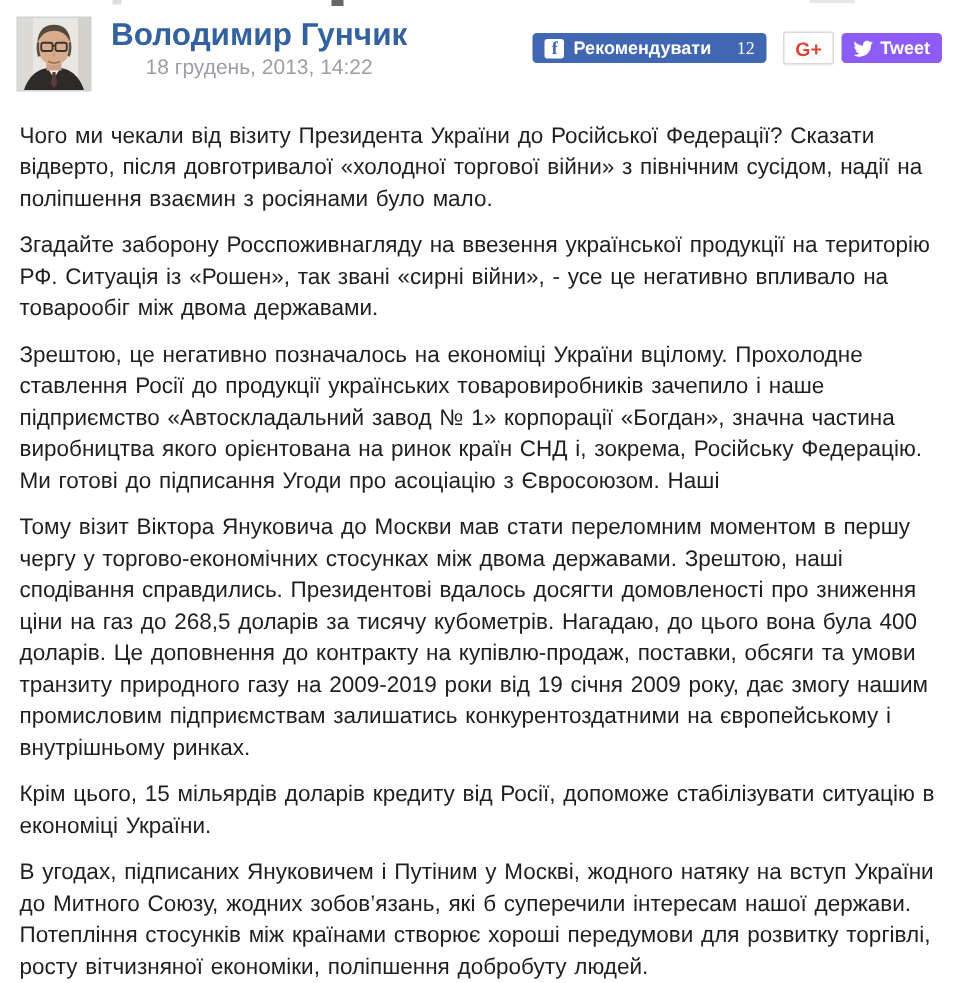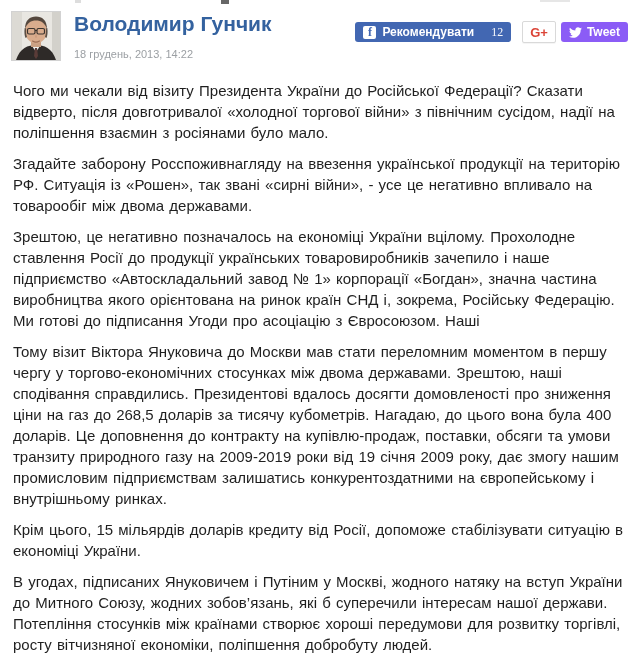--- a/index.html
+++ b/index.html
@@ -20,21 +20,21 @@
   .header{position:relative;height:60px;padding-top:12px;}
   .avatar{
     position:absolute;left:12px;top:12px;width:48px;height:48px;
     box-shadow:0 0 0 1px #d2d2d2;overflow:hidden;background:#dddbd6;cursor:pointer;
   }
   .meta{position:absolute;left:74px;top:14px;}
   .author{
     display:block;color:#34629f;font-size:21px;font-weight:bold;
     text-decoration:none;line-height:19px;cursor:pointer;
   }
-  .date{color:#9b9fa3;font-size:11px;line-height:19px;margin-top:12px;}
+  .date{color:#9b9fa3;font-size:14px;line-height:19px;margin-top:2px;text-align:center;}
 
   
   .share{position:absolute;right:12px;top:21px;display:flex;align-items:center;}
   .share a{text-decoration:none;cursor:pointer;}
   .fb-btn{
     display:inline-flex;align-items:center;height:20px;padding:0 8px;
     background:#4267b2;border-radius:3px;color:#fff;font-size:12px;font-weight:bold;
   }
   .fb-icon{
     width:13px;height:13px;margin-right:6px;border-radius:2px;background:#fff;color:#4267b2;

